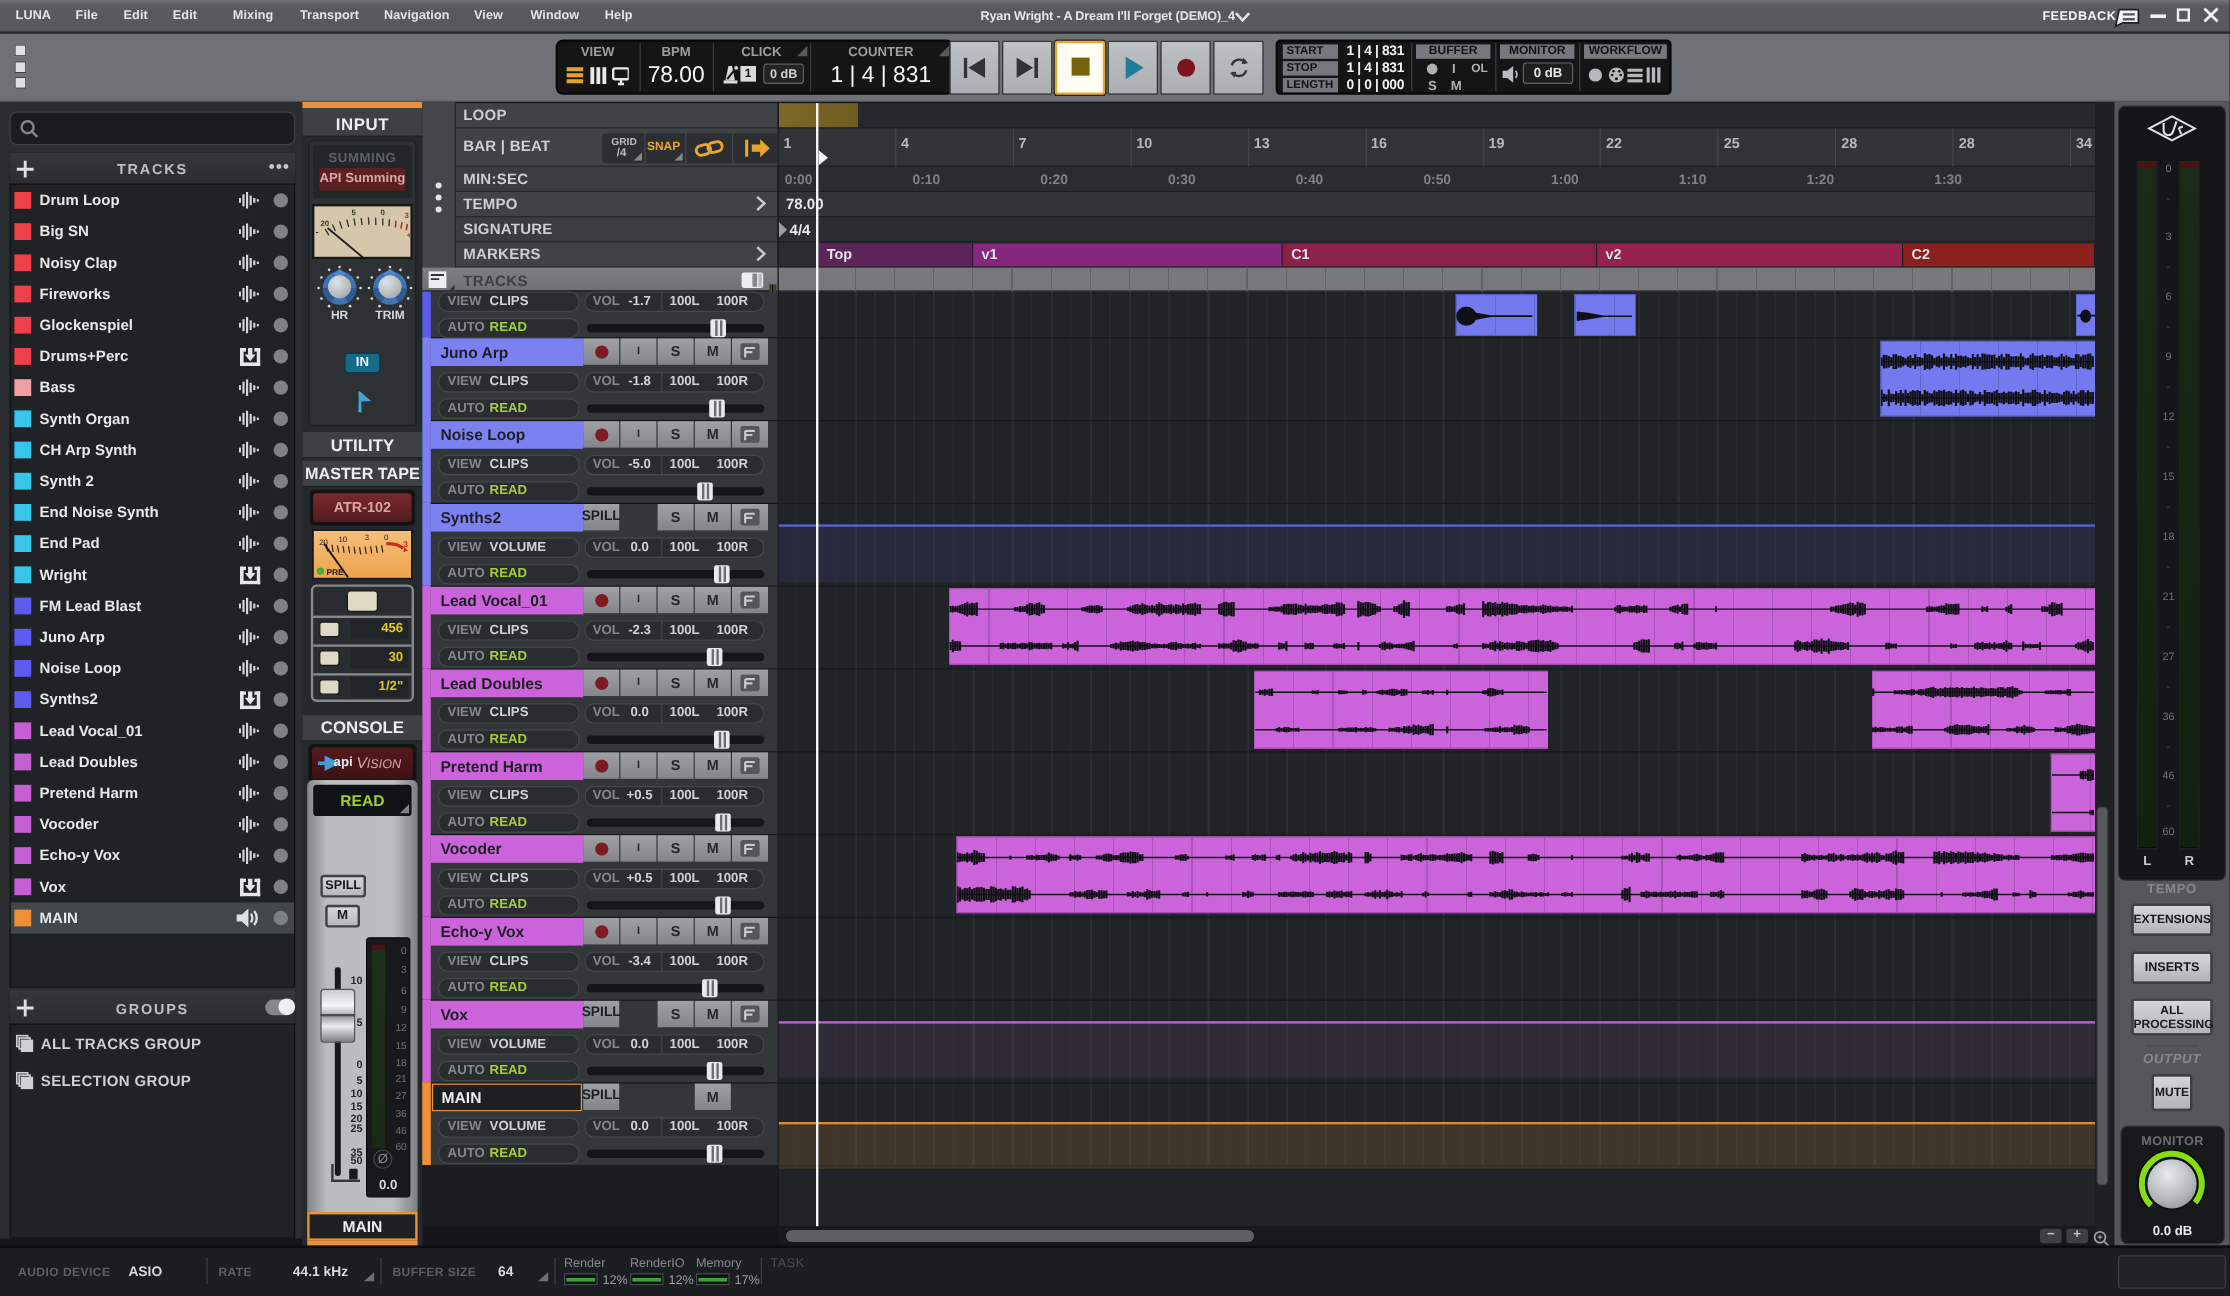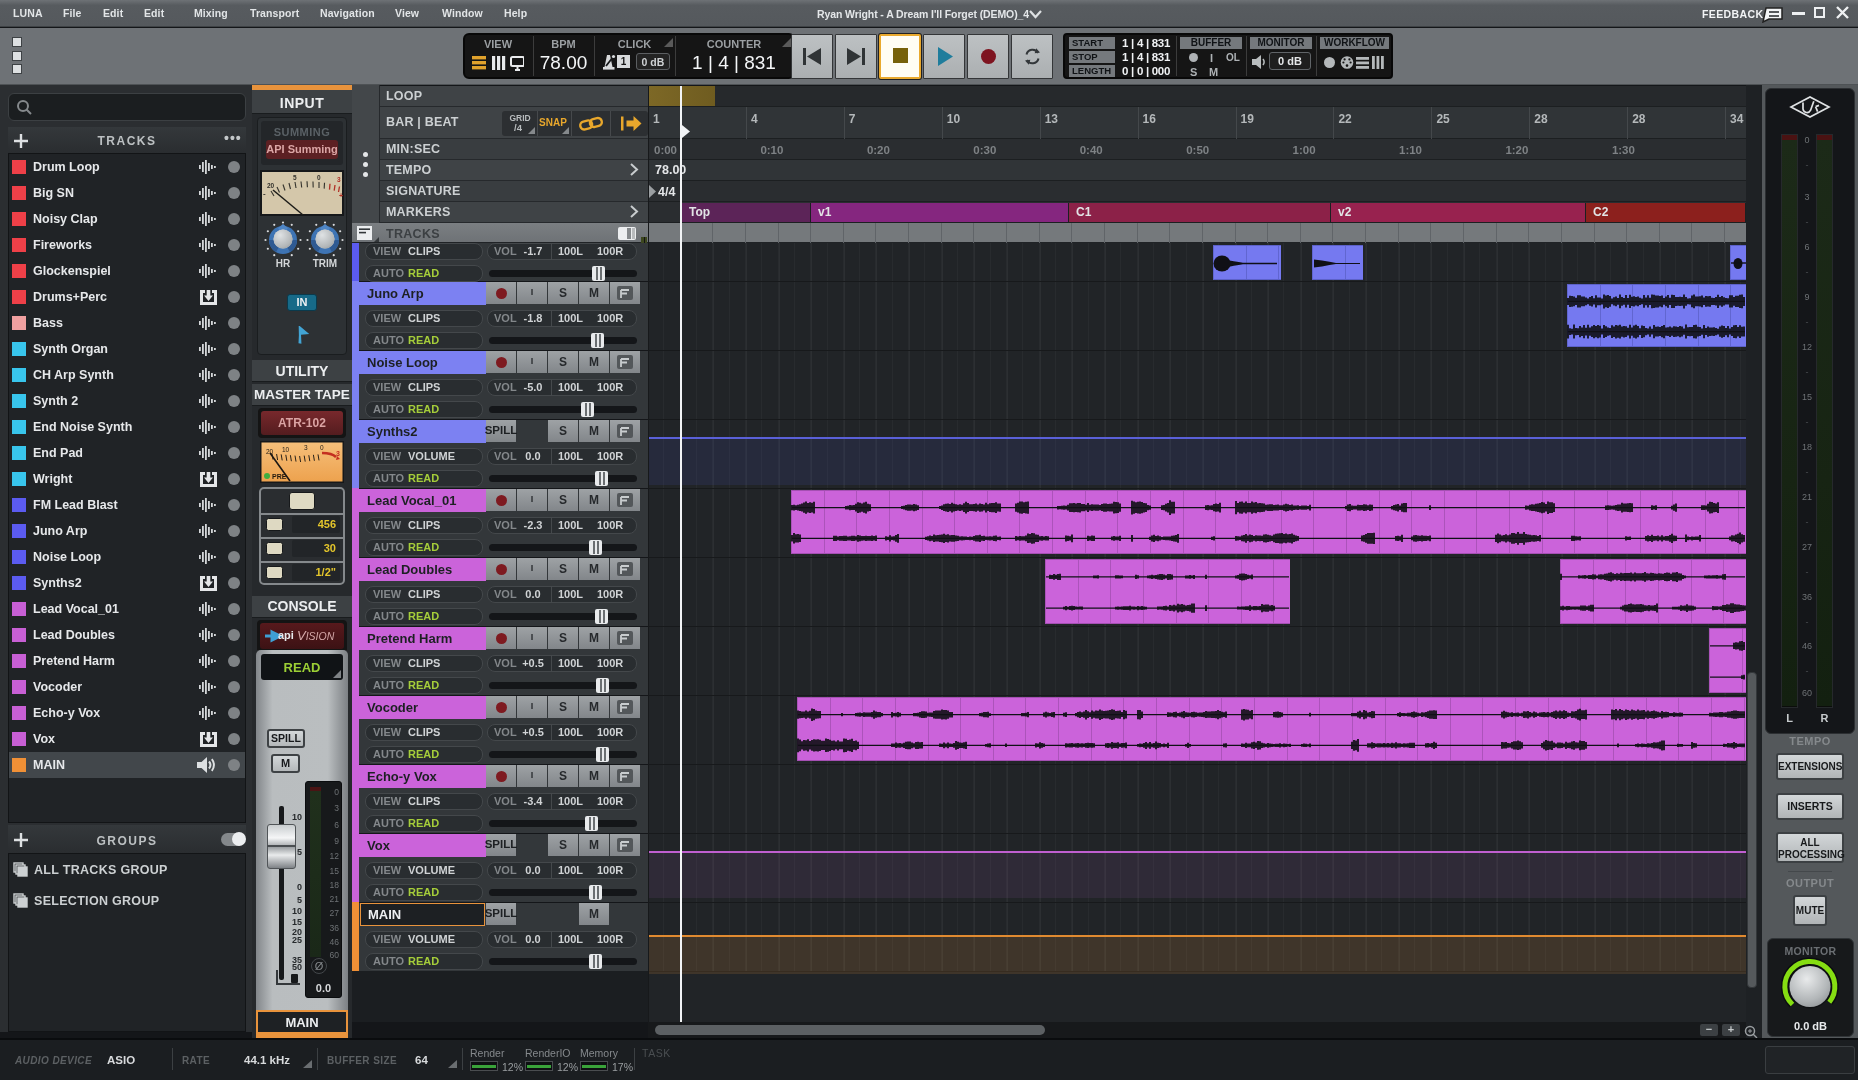--- a/index.html
+++ b/index.html
@@ -1309,40 +1309,40 @@
 <div class="tx" style="left:1799px;top:641px;width:16px;text-align:center;font-size:9px;color:#6e7275;">46</div>
 <div class="tx" style="left:1799px;top:666px;width:16px;text-align:center;font-size:9px;color:#4a4e51;">-</div>
 <div class="tx" style="left:1799px;top:688px;width:16px;text-align:center;font-size:9px;color:#6e7275;">60</div>
 <div class="tx b" style="left:1781px;top:712px;width:17px;text-align:center;font-size:11px;color:#c6cacc;">L</div>
 <div class="tx b" style="left:1816px;top:712px;width:17px;text-align:center;font-size:11px;color:#c6cacc;">R</div>
 <div class="tx b" style="left:1762px;top:735px;width:96px;text-align:center;font-size:11px;letter-spacing:.5px;color:#85898c;">TEMPO</div>
 <div class="ab b" style="left:1776px;top:753px;width:68px;height:27px;background:linear-gradient(#d3d7d9,#b0b4b6);border:2px solid #3c4043;border-radius:3px;color:#17191b;text-align:center;font-size:10px;line-height:23px;">EXTENSIONS</div>
 <div class="ab b" style="left:1776px;top:793px;width:68px;height:27px;background:linear-gradient(#d3d7d9,#b0b4b6);border:2px solid #3c4043;border-radius:3px;color:#17191b;text-align:center;font-size:10.5px;line-height:23px;">INSERTS</div>
 <div class="ab b" style="left:1776px;top:832px;width:68px;height:31px;background:linear-gradient(#d3d7d9,#b0b4b6);border:2px solid #3c4043;border-radius:3px;color:#17191b;text-align:center;font-size:10px;line-height:12px;padding-top:3px;">ALL<br>PROCESSING</div>
 <div class="ab" style="left:1788px;top:871px;width:44px;height:1px;background:#44484b;"></div>
-<div class="tx b" style="left:1762px;top:877px;width:96px;text-align:center;font-size:11px;letter-spacing:.5px;color:#85898c;">OUTPUT</div>
+<div class="tx b" style="left:1762px;top:877px;width:96px;text-align:center;font-size:11px;letter-spacing:.5px;color:#85898c;font-style:italic;">OUTPUT</div>
 <div class="ab b" style="left:1793px;top:895px;width:34px;height:31px;background:linear-gradient(#d3d7d9,#b0b4b6);border:2px solid #3c4043;border-radius:3px;color:#17191b;text-align:center;font-size:10px;line-height:28px;">MUTE</div>
 <div class="ab" style="left:1767px;top:938px;width:87px;height:99px;background:#17191b;border:1px solid #303437;border-radius:6px;"></div>
 <div class="tx b" style="left:1767px;top:945px;width:87px;text-align:center;font-size:10.5px;letter-spacing:.4px;color:#6b6f73;">MONITOR</div>
 <svg class="ab" style="left:1781px;top:957px" width="58" height="60">
 <path d="M11.5,47.5 A25,25 0 1 1 48.3,45.2" fill="none" stroke="#0b0d0f" stroke-width="8"></path>
 <path d="M11.5,47.5 A25,25 0 1 1 48.3,45.2" fill="none" stroke="#85dd12" stroke-width="5"></path>
 <circle cx="29" cy="30" r="21.5" fill="#101214"></circle>
 <circle cx="29" cy="29.5" r="20.5" fill="url(#knb)"></circle>
 <defs>
       <radialGradient id="knb" cx=".42" cy=".32" r=".95">
         <stop offset="0" stop-color="#e8eaeb"></stop>
         <stop offset=".55" stop-color="#b2b6b8"></stop>
         <stop offset="1" stop-color="#787c7f"></stop>
       </radialGradient>
     </defs>
 </svg>
 <div class="tx b" style="left:1767px;top:1020px;width:87px;text-align:center;font-size:11px;color:#e8eaec;">0.0 dB</div>
 <div class="ab" style="left:0;top:1038px;width:1858px;height:42px;background:#1b1e21;border-top:2px solid #0a0c0e;"></div>
-<div class="tx b" style="left:15px;top:1055px;font-size:10px;color:#5c6063;letter-spacing:.4px;font-style:italic;">AUDIO DEVICE</div>
+<div class="tx b" style="left:15px;top:1055px;font-size:10px;color:#5c6063;letter-spacing:.4px;">AUDIO DEVICE</div>
 <div class="tx b" style="left:107px;top:1054px;font-size:11.5px;color:#d8dadc;">ASIO</div>
 <div class="ab" style="left:172px;top:1048px;width:1px;height:22px;background:#3c4043;"></div>
 <div class="tx b" style="left:182px;top:1055px;font-size:10px;color:#5c6063;letter-spacing:.4px;">RATE</div>
 <div class="tx b" style="left:244px;top:1054px;font-size:11.5px;color:#d8dadc;">44.1 kHz</div>
 <svg class="ab" style="left:303px;top:1060px" width="9" height="8">
     <path d="M9,0 9,8 0,8 z" fill="#6a6e71"></path>
   </svg>
 <div class="ab" style="left:317px;top:1048px;width:1px;height:22px;background:#3c4043;"></div>
 <div class="tx b" style="left:327px;top:1055px;font-size:10px;color:#5c6063;letter-spacing:.4px;">BUFFER SIZE</div>
 <div class="tx b" style="left:415px;top:1054px;font-size:11.5px;color:#d8dadc;">64</div>

